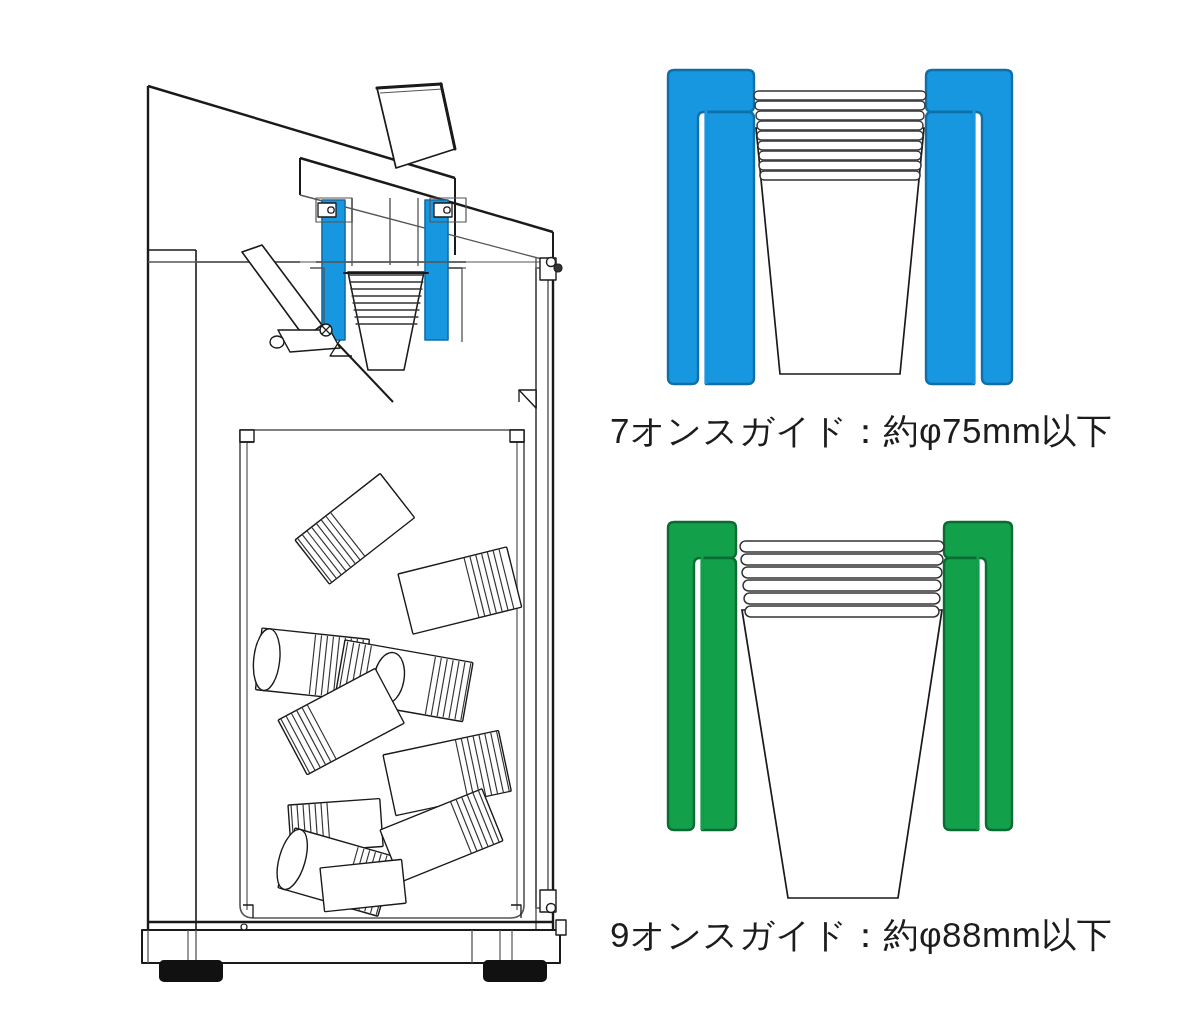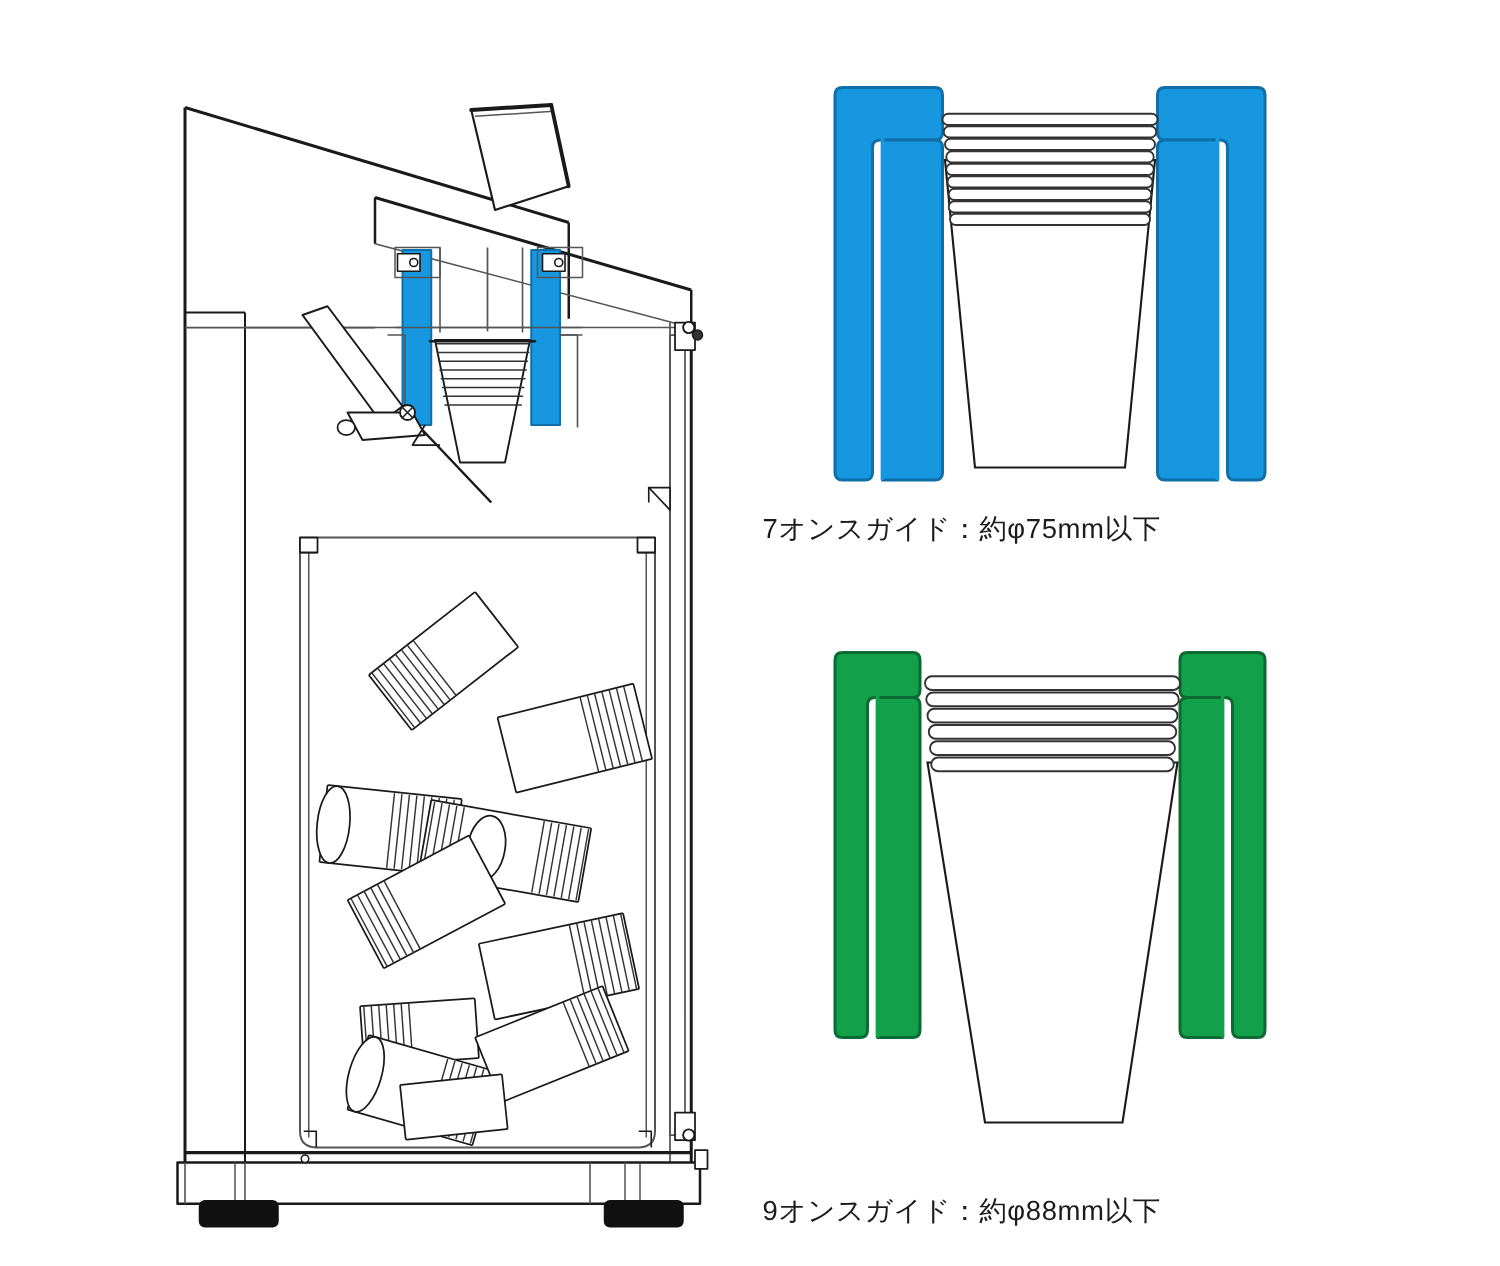--- a/index.html
+++ b/index.html
@@ -6,27 +6,27 @@
   html,body{margin:0;padding:0;background:#ffffff;}
   body{
     width:1200px;height:1013px;position:relative;overflow:hidden;
     font-family:"Liberation Sans","DejaVu Sans",sans-serif;
     color:#1a1a1a;
   }
   #canvas{position:absolute;left:0;top:0;width:1200px;height:1013px;}
   .cap{
     position:absolute;
     font-family:"Liberation Sans","DejaVu Sans",sans-serif;
-    font-size:22px;
+    font-size:35px;
     letter-spacing:0.5px;
     color:#1c1c1c;
     white-space:nowrap;
   }
   #cap7{left:610px;top:408px;}
-  #cap9{left:610px;top:954px;}
+  #cap9{left:610px;top:912px;}
 </style>
 </head>
 <body>
 
 <svg id="canvas" viewBox="0 0 1200 1013" width="1200" height="1013" xmlns="http://www.w3.org/2000/svg">
 
   <rect x="0" y="0" width="1200" height="1013" fill="#ffffff"></rect>
 
   <g id="machine" fill="none" stroke="#1a1a1a" stroke-width="2" stroke-linejoin="round">
 

